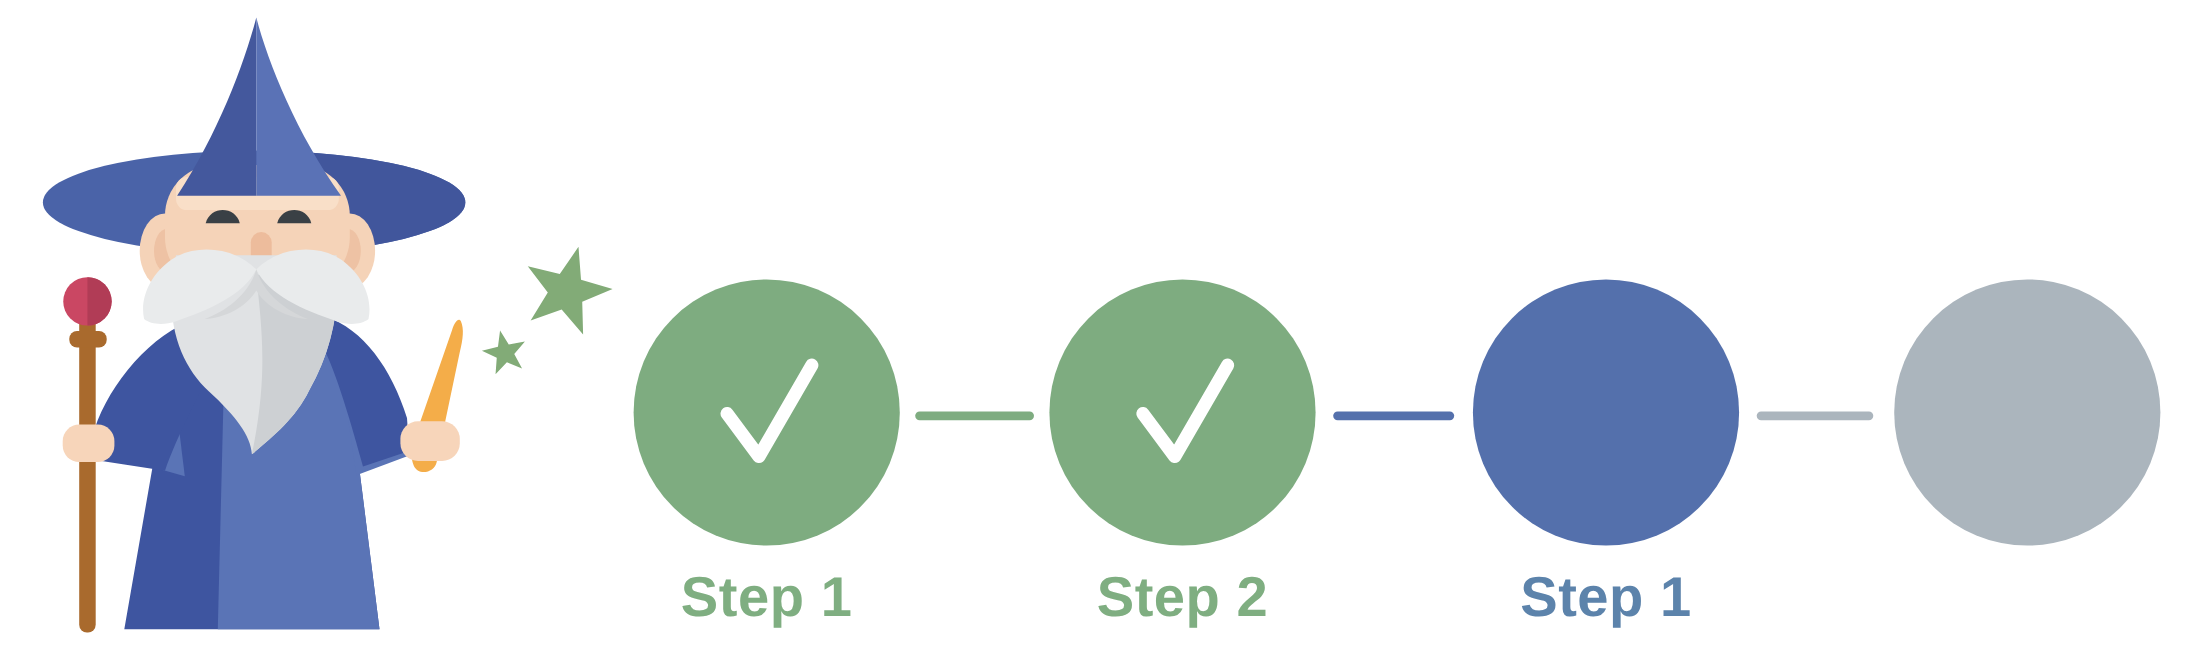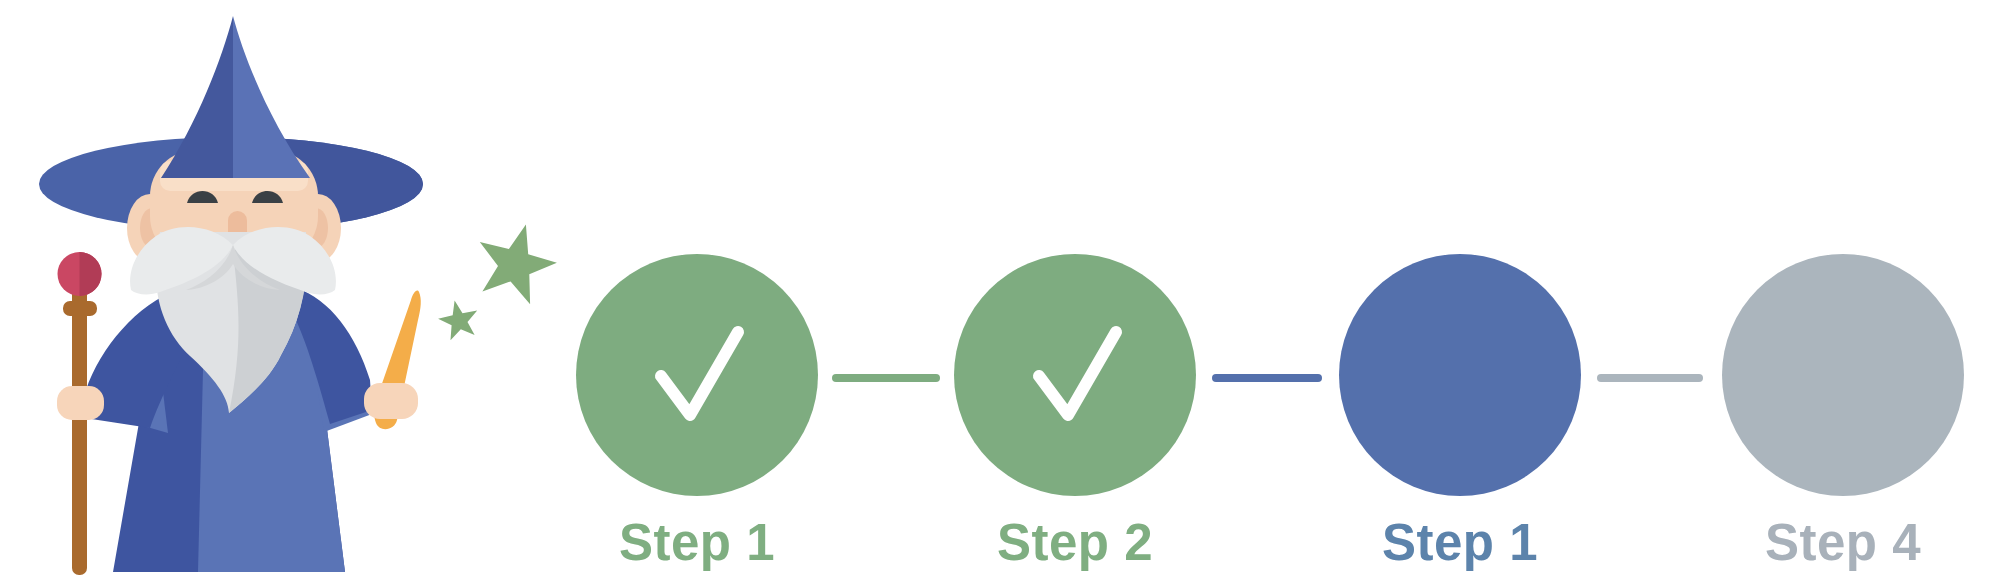--- a/index.html
+++ b/index.html
@@ -127,16 +127,15 @@
     <div class="step-label completed l2">Step 2</div>
 
     <div class="connector current k2"></div>
 
     <div class="step-circle current c3"></div>
     <div class="step-label current l3">Step 1</div>
 
     <div class="connector upcoming k3"></div>
 
     <div class="step-circle upcoming c4"></div>
-    <div class="step-label upcoming l4">Step 4</div>
 
   </div>
 </div>
 
 </body></html>

